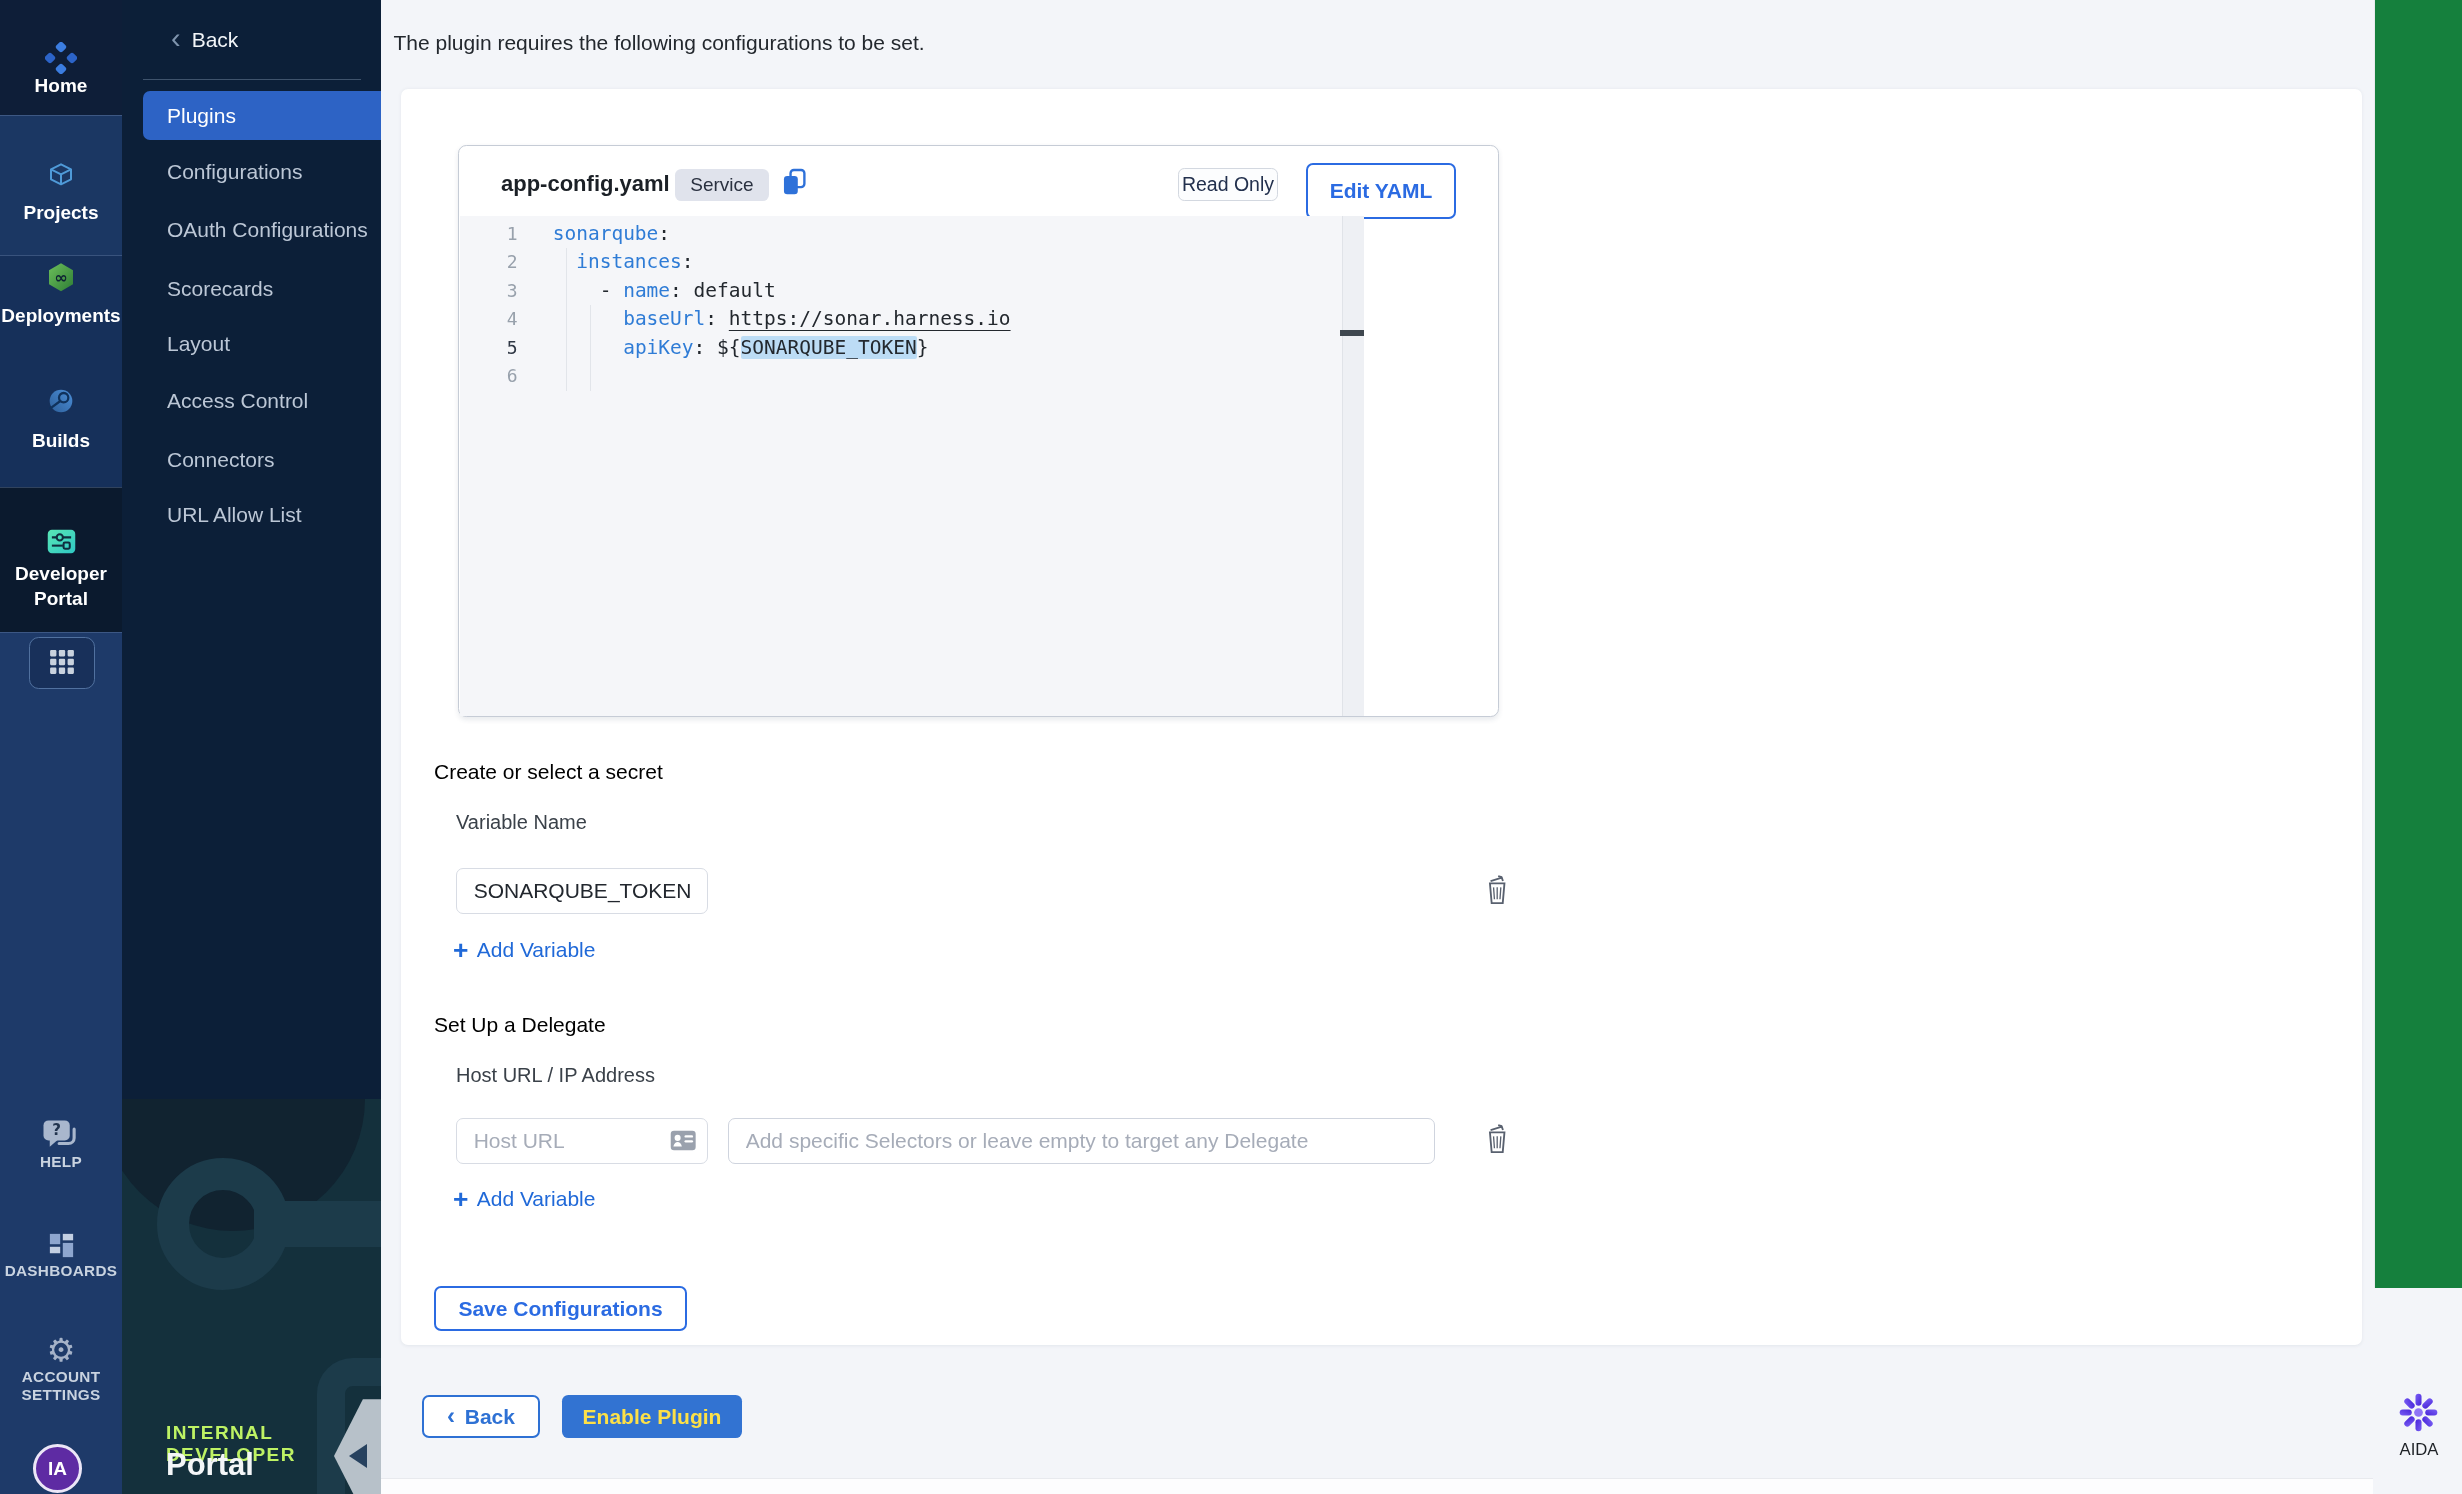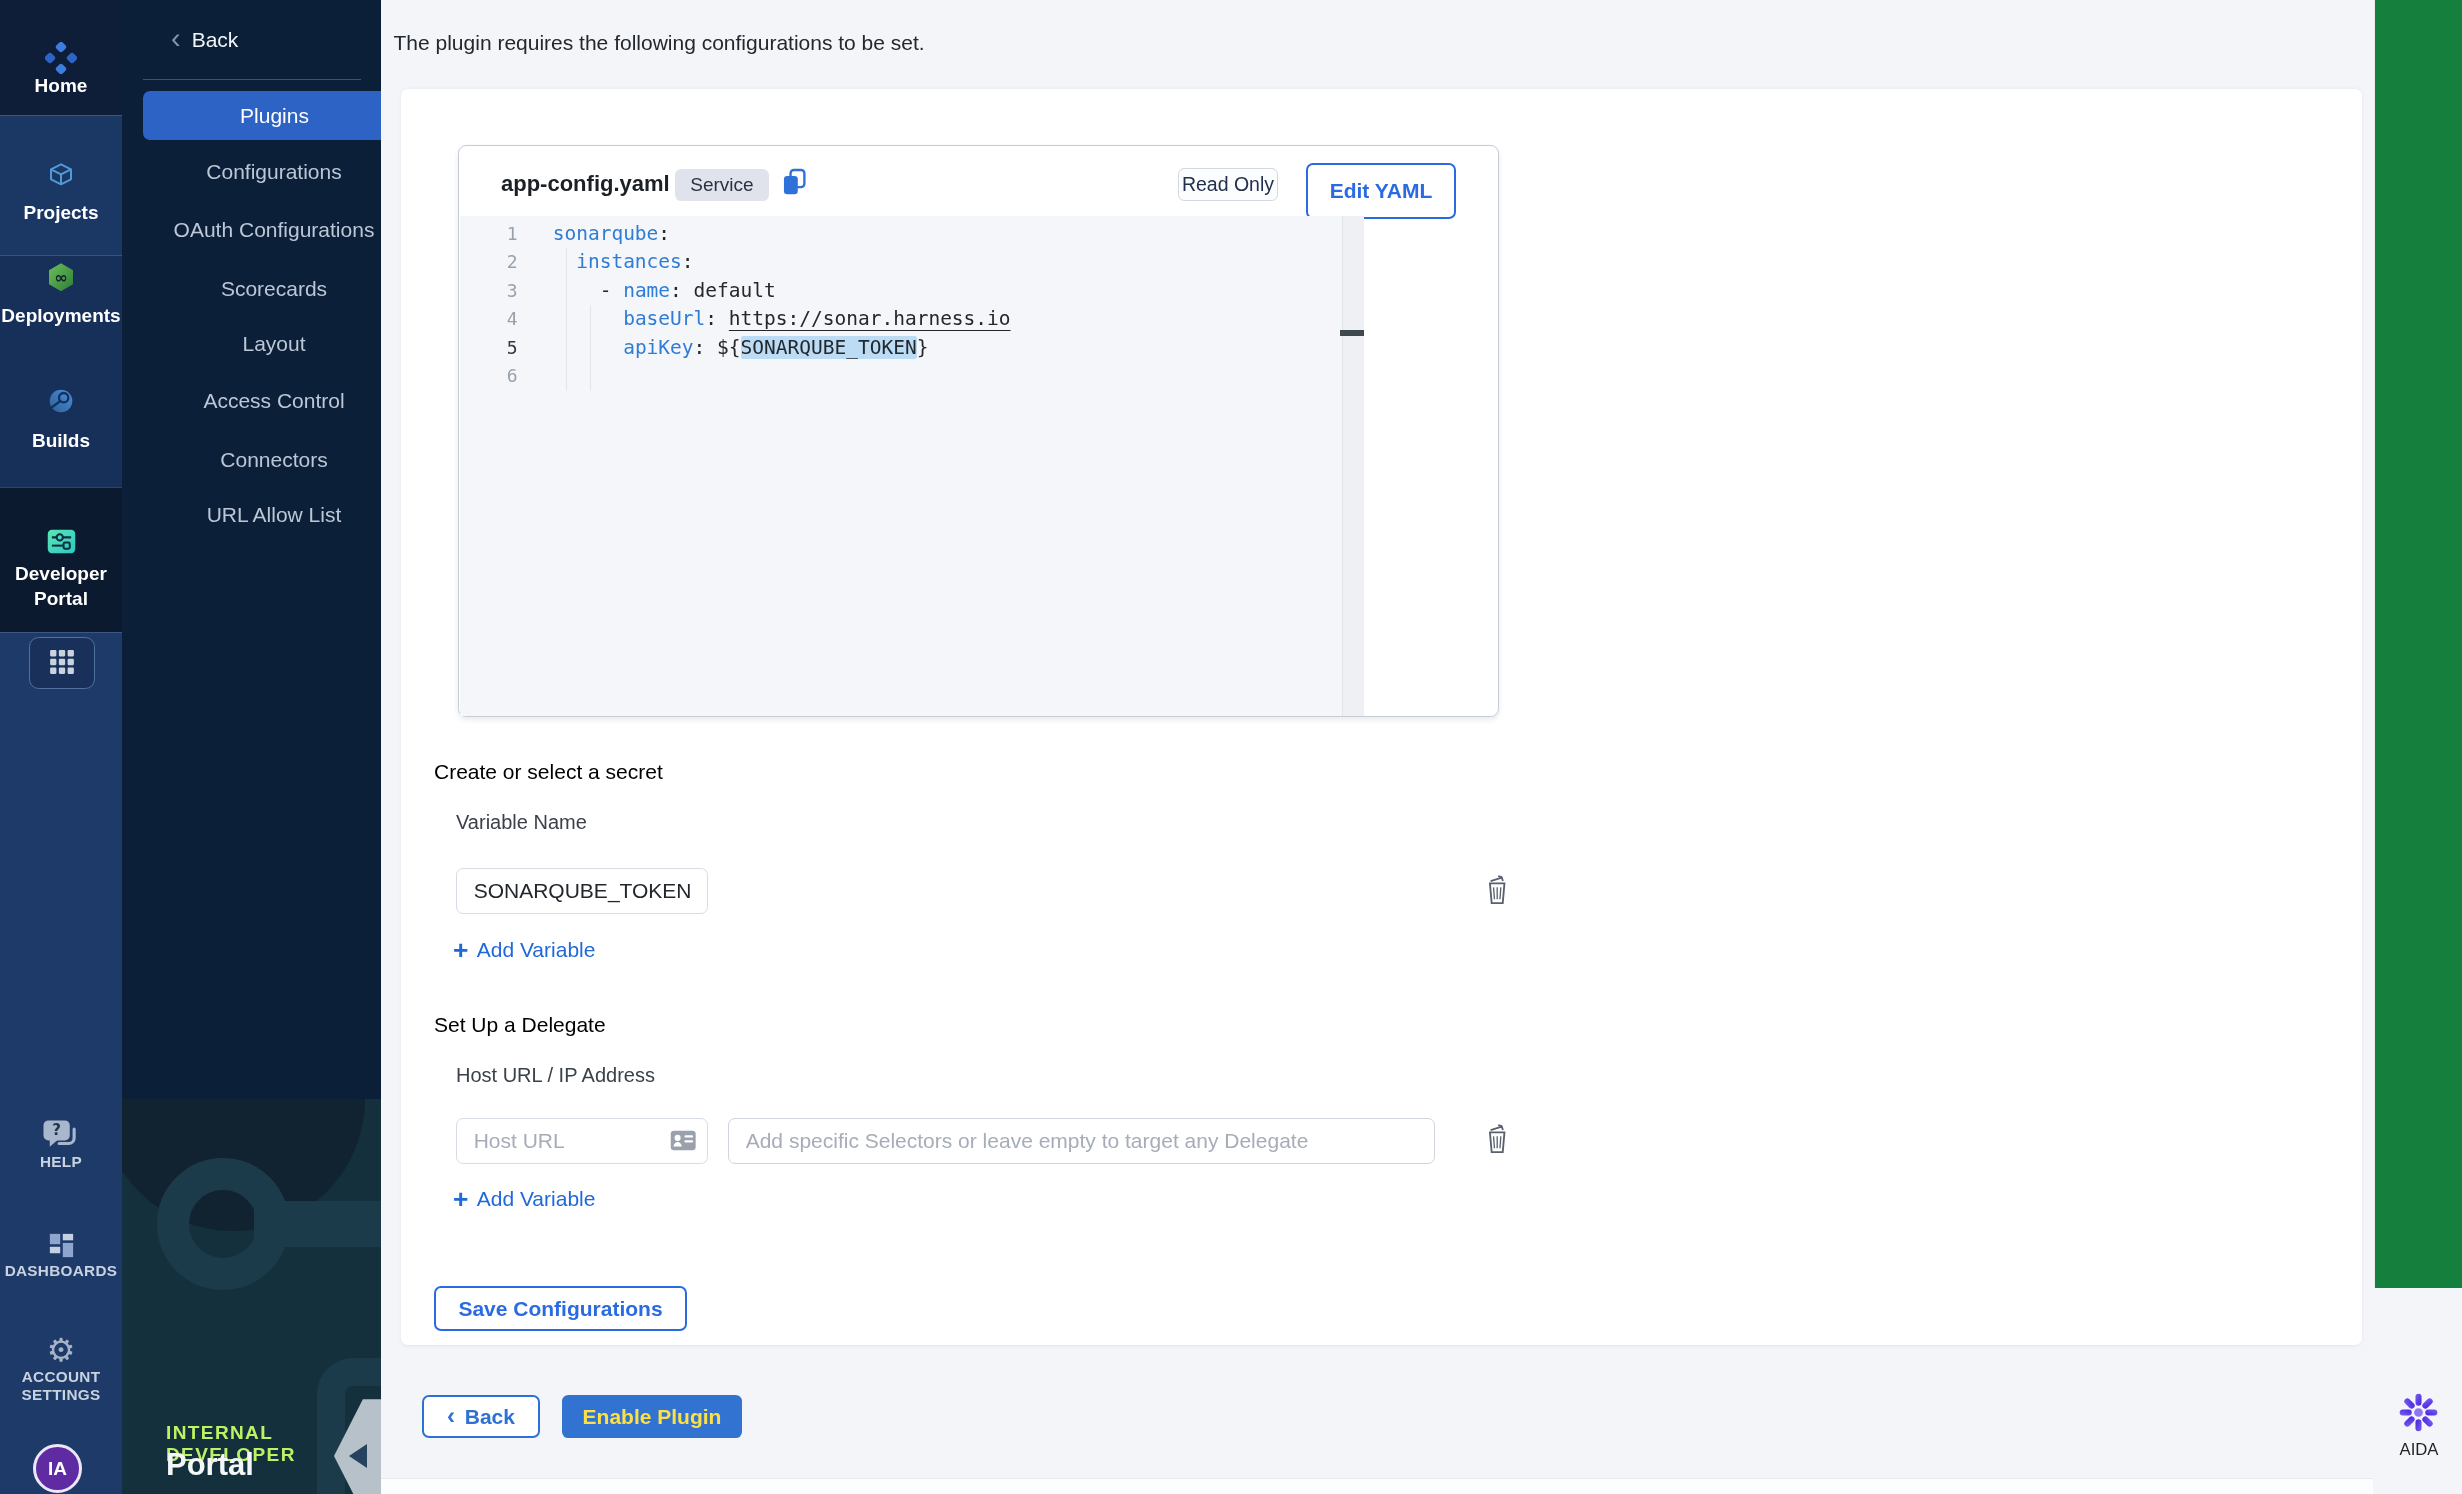--- a/index.html
+++ b/index.html
@@ -23,21 +23,21 @@
   .rail-label-sm{position:absolute;left:0;width:122px;text-align:center;color:#c9d3e0;font-size:15.3px;font-weight:600;line-height:18px;letter-spacing:0.3px;}
   .apps-btn{position:absolute;left:29px;top:637px;width:64px;height:50px;border:1.4px solid #51719f;border-radius:9.7px;background:#18305a;display:flex;align-items:center;justify-content:center;cursor:pointer;}
   .gear-glyph{font-size:32px;color:#a5b2c8;line-height:33px;}
   .avatar{position:absolute;left:33px;top:1444px;width:49px;height:49px;border-radius:50%;background:#5e2ba3;border:3.5px solid #ece6f7;color:#fff;font-weight:700;font-size:19px;display:flex;align-items:center;justify-content:center;box-sizing:border-box;cursor:pointer;}
   
   .sidebar{position:absolute;left:122px;top:0;width:259px;height:1494px;background:#0c1f38;z-index:4;overflow:hidden;}
   .back-row{position:absolute;left:49px;top:21px;height:38px;display:flex;align-items:center;gap:11px;cursor:pointer;}
   .back-chev{color:#7f94ad;font-size:29px;line-height:29px;transform:translateY(-2.1px);}
   .back-text{color:#f2f5f8;font-size:21px;}
   .side-divider{position:absolute;left:21px;top:79px;width:337px;max-width:218px;height:0;border-top:1.4px solid rgba(160,180,205,.35);}
-  .side-item{position:absolute;left:0;width:259px;height:49px;line-height:49px;padding-left:45px;box-sizing:border-box;font-size:21px;color:#bcc7d6;cursor:pointer;white-space:nowrap;text-align:center;}
+  .side-item{position:absolute;left:0;width:259px;height:49px;line-height:49px;padding-left:45px;box-sizing:border-box;font-size:21px;color:#bcc7d6;cursor:pointer;white-space:nowrap;}
   .side-item.active{left:21px;width:239px;padding-left:24px;background:#2d63c5;color:#ffffff;border-radius:7px 0 0 7px;}
   .side-decor{position:absolute;left:0;top:1099px;width:259px;height:395px;background:#14303c;overflow:hidden;}
   .decor-darkcircle{position:absolute;left:-21px;top:-132px;width:264px;height:264px;border-radius:50%;background:#112330;}
   .decor-ring{position:absolute;left:35px;top:59px;width:68px;height:68px;border:32px solid #1c3b4a;border-radius:50%;}
   .decor-pipe{position:absolute;left:132px;top:102px;width:127px;height:46px;background:#1c3b4a;}
   .decor-box{position:absolute;left:195px;top:259px;width:181px;height:181px;border:28px solid #1c3b4a;border-radius:36px;}
   .decor-hex{position:absolute;left:212px;top:298px;width:111px;height:118px;background:#b7c1c9;clip-path:polygon(26% 2%,74% 2%,100% 50%,74% 98%,26% 98%,0% 50%);display:flex;align-items:center;}
   .decor-tri{width:0;height:0;border-top:12px solid transparent;border-bottom:12px solid transparent;border-right:18px solid #27425f;margin-left:15.3px;}
   .brand-eyebrow{position:absolute;left:44px;top:323px;color:#bef264;font-size:19px;letter-spacing:1.4px;font-weight:700;}
   .brand-title{position:absolute;left:44px;top:348px;color:#f4f6f8;font-size:31px;font-weight:700;}

